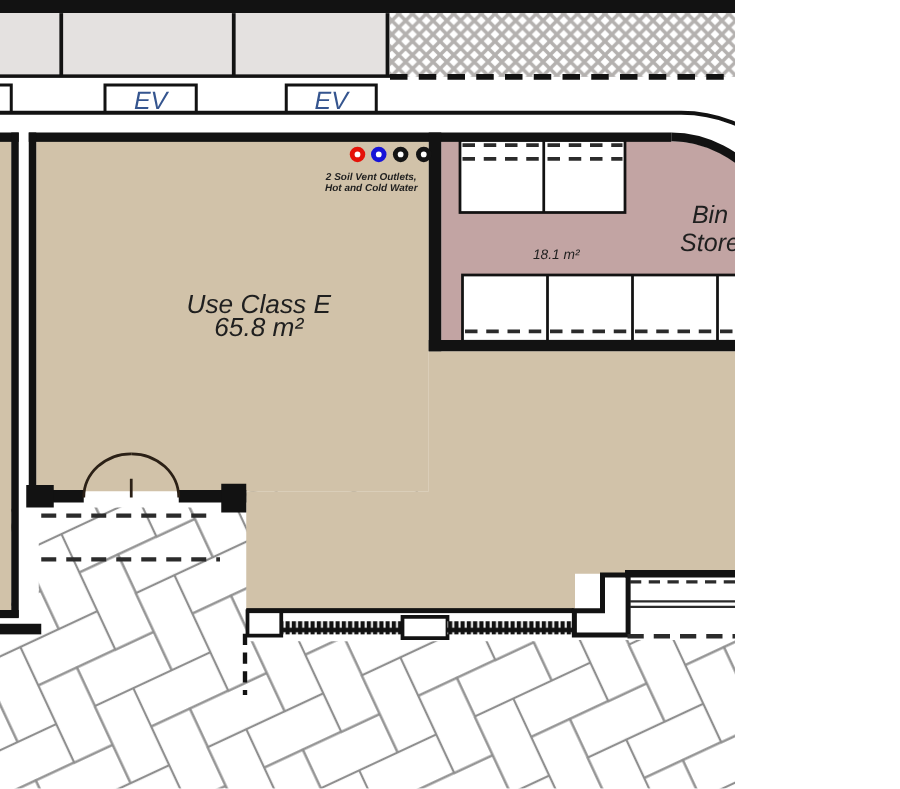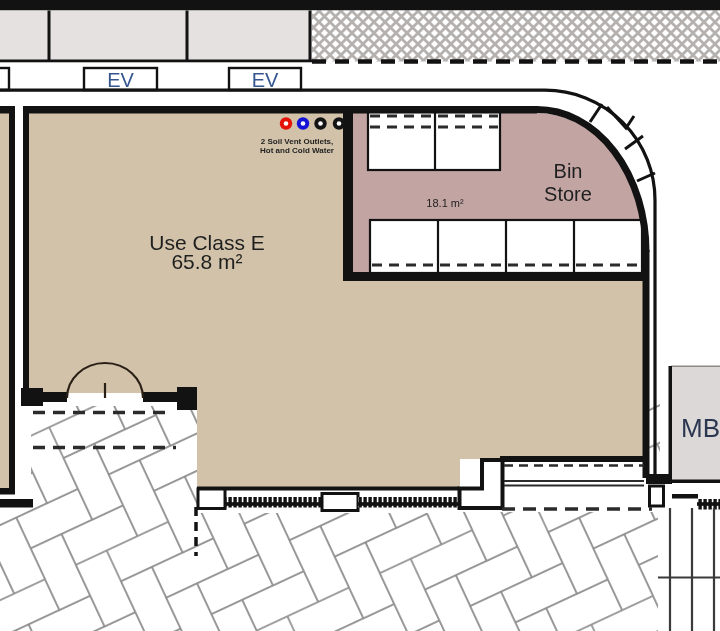--- a/index.html
+++ b/index.html
@@ -1,16 +1,16 @@
 <!DOCTYPE html>
 <html><head>
 <meta charset="utf-8">
 <style>
   html,body{margin:0;padding:0;background:#fff;}
-  .stage{position:relative;width:720px;height:631px;overflow:hidden;background:#fff;}
+  .stage{position:relative;width:588px;height:631px;overflow:hidden;background:#fff;font-style:italic;}
   svg{display:block;}
   text{font-family:"Liberation Sans","DejaVu Sans",sans-serif;}
   .room-lbl{font-size:21px;}
   .area-lbl{font-size:21px;}
   .bin-lbl{font-size:20px;}
   .bin-area{font-size:11px;}
   .ev-lbl{font-size:20px;}
   .mb-lbl{font-size:26px;}
   .note-lbl{font-size:8px;font-weight:bold;}
 </style>

